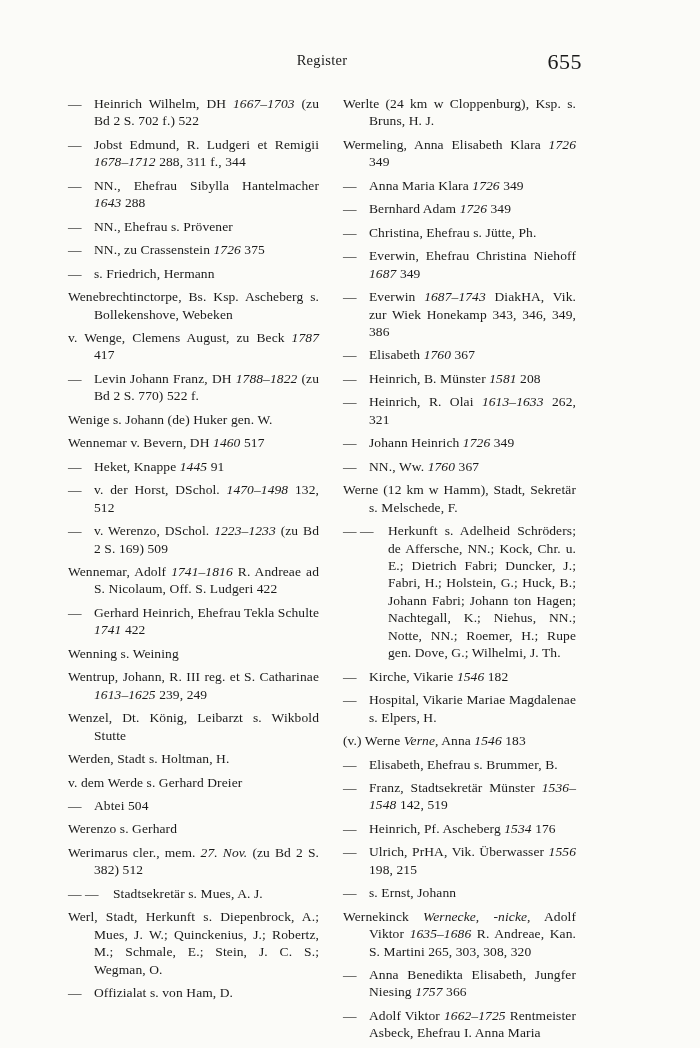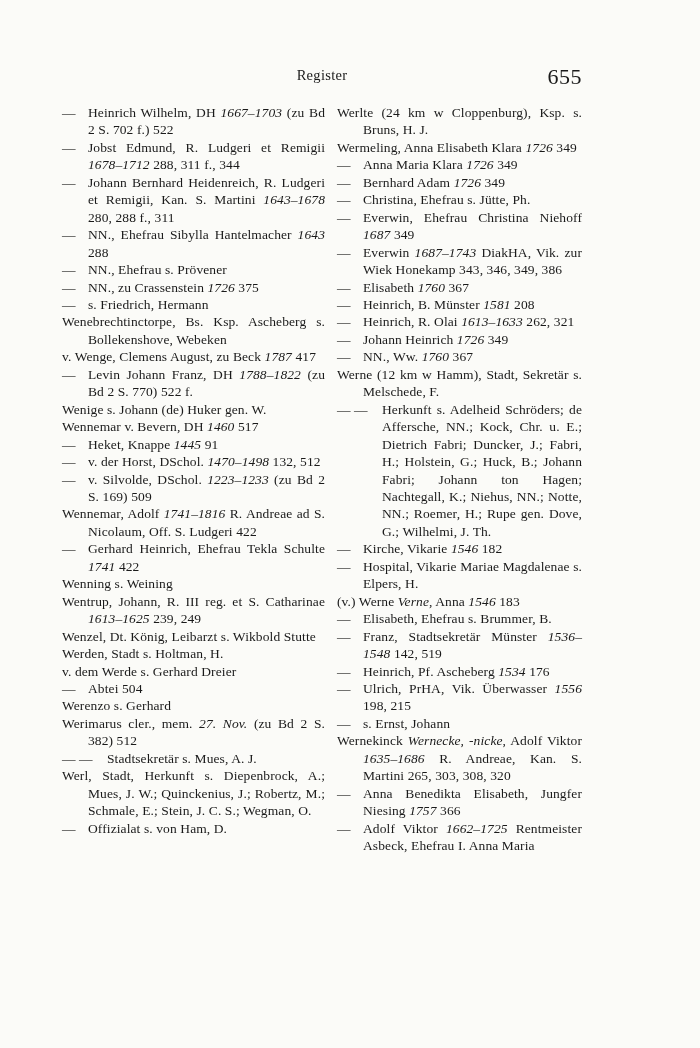--- a/index.html
+++ b/index.html
@@ -7,21 +7,21 @@
     padding: 0;
     width: 700px;
     height: 1048px;
     background: #fbfbf8;
     font-family: "Liberation Serif", "DejaVu Serif", serif;
     color: #1a1a1a;
   }
   .page {
     position: absolute;
     left: 62px;
-    top: 67px;
+    top: 52px;
     width: 520px;
   }
   .header {
     position: relative;
     height: 22px;
   }
   .running-title {
     display: block;
     text-align: center;
     font-size: 14.5px;
@@ -40,21 +40,21 @@
   }
   .col {
     position: absolute;
     top: 0;
     text-align: justify;
     text-justify: inter-word;
   }
   .col-left  { left: 0;     width: 263px; }
   .col-right { left: 275px; width: 245px; }
   .entry {
-    margin: 0;
+    margin: 6px;
     font-size: 13.5px;
     line-height: 17.45px;
     letter-spacing: 0.1px;
     padding-left: 26px;
     text-indent: -26px;
   }
   .entry.subsub {
     padding-left: 45px;
     text-indent: -45px;
   }
@@ -73,33 +73,32 @@
 
 <div class="page">
   <div class="header">
     <span class="running-title">Register</span>
     <span class="page-number">655</span>
   </div>
   <div class="columns">
     <div class="col col-left">
         <p class="entry sub"><span class="dash d1">—</span><span>Heinrich Wilhelm, DH </span><span class="i">1667–1703</span><span> (zu Bd 2 S. 702 f.) 522</span></p>
         <p class="entry sub"><span class="dash d1">—</span><span>Jobst Edmund, R. Ludgeri et Remigii </span><span class="i">1678–1712</span><span> 288, </span><span class="b">311 f.</span><span>, 344</span></p>
-        <p class="entry sub"><span class="dash d1">—</span><span>Johann Bernhard Heidenreich, R. Ludgeri et Remigii, Kan. S. Martini </span><span class="i">1643–1678</span><span> 280, </span><span class="b">288 f.</span><span>, 311</span></p>
         <p class="entry sub"><span class="dash d1">—</span><span>NN., Ehefrau Sibylla Hantelmacher </span><span class="i">1643</span><span> 288</span></p>
         <p class="entry sub"><span class="dash d1">—</span><span>NN., Ehefrau s. Prövener</span></p>
         <p class="entry sub"><span class="dash d1">—</span><span>NN., zu Crassenstein </span><span class="i">1726</span><span> 375</span></p>
         <p class="entry sub"><span class="dash d1">—</span><span>s. Friedrich, Hermann</span></p>
         <p class="entry main"><span>Wenebrechtinctorpe, Bs. Ksp. Ascheberg s. Bollekenshove, Webeken</span></p>
         <p class="entry main"><span>v. Wenge, Clemens August, zu Beck </span><span class="i">1787</span><span> 417</span></p>
         <p class="entry sub"><span class="dash d1">—</span><span>Levin Johann Franz, DH </span><span class="i">1788–1822</span><span> (zu Bd 2 S. 770) 522 f.</span></p>
         <p class="entry main"><span>Wenige s. Johann (de) Huker gen. W.</span></p>
         <p class="entry main"><span>Wennemar v. Bevern, DH </span><span class="i">1460</span><span> 517</span></p>
         <p class="entry sub"><span class="dash d1">—</span><span>Heket, Knappe </span><span class="i">1445</span><span> 91</span></p>
         <p class="entry sub"><span class="dash d1">—</span><span>v. der Horst, DSchol. </span><span class="i">1470–1498</span><span> 132, 512</span></p>
-        <p class="entry sub"><span class="dash d1">—</span><span>v. Silvolde, DSchol. </span><span class="i">1223–1233</span><span> (zu Bd 2 S. 169) 509</span></p>
+        <p class="entry sub"><span class="dash d1">—</span><span>v. Werenzo, DSchol. </span><span class="i">1223–1233</span><span> (zu Bd 2 S. 169) 509</span></p>
         <p class="entry main"><span>Wennemar, Adolf </span><span class="i">1741–1816</span><span> R. Andreae ad S. Nicolaum, Off. S. Ludgeri </span><span class="b">422</span></p>
         <p class="entry sub"><span class="dash d1">—</span><span>Gerhard Heinrich, Ehefrau Tekla Schulte </span><span class="i">1741</span><span> 422</span></p>
         <p class="entry main"><span>Wenning s. Weining</span></p>
         <p class="entry main"><span>Wentrup, Johann, R. III reg. et S. Catharinae </span><span class="i">1613–1625</span><span> 239, </span><span class="b">249</span></p>
         <p class="entry main"><span>Wenzel, Dt. König, Leibarzt s. Wikbold Stutte</span></p>
         <p class="entry main"><span>Werden, Stadt s. Holtman, H.</span></p>
         <p class="entry main"><span>v. dem Werde s. Gerhard Dreier</span></p>
         <p class="entry sub"><span class="dash d1">—</span><span>Abtei 504</span></p>
         <p class="entry main"><span>Werenzo s. Gerhard</span></p>
         <p class="entry main"><span>Werimarus cler., mem. </span><span class="i">27. Nov.</span><span> (zu Bd 2 S. 382) 512</span></p>

